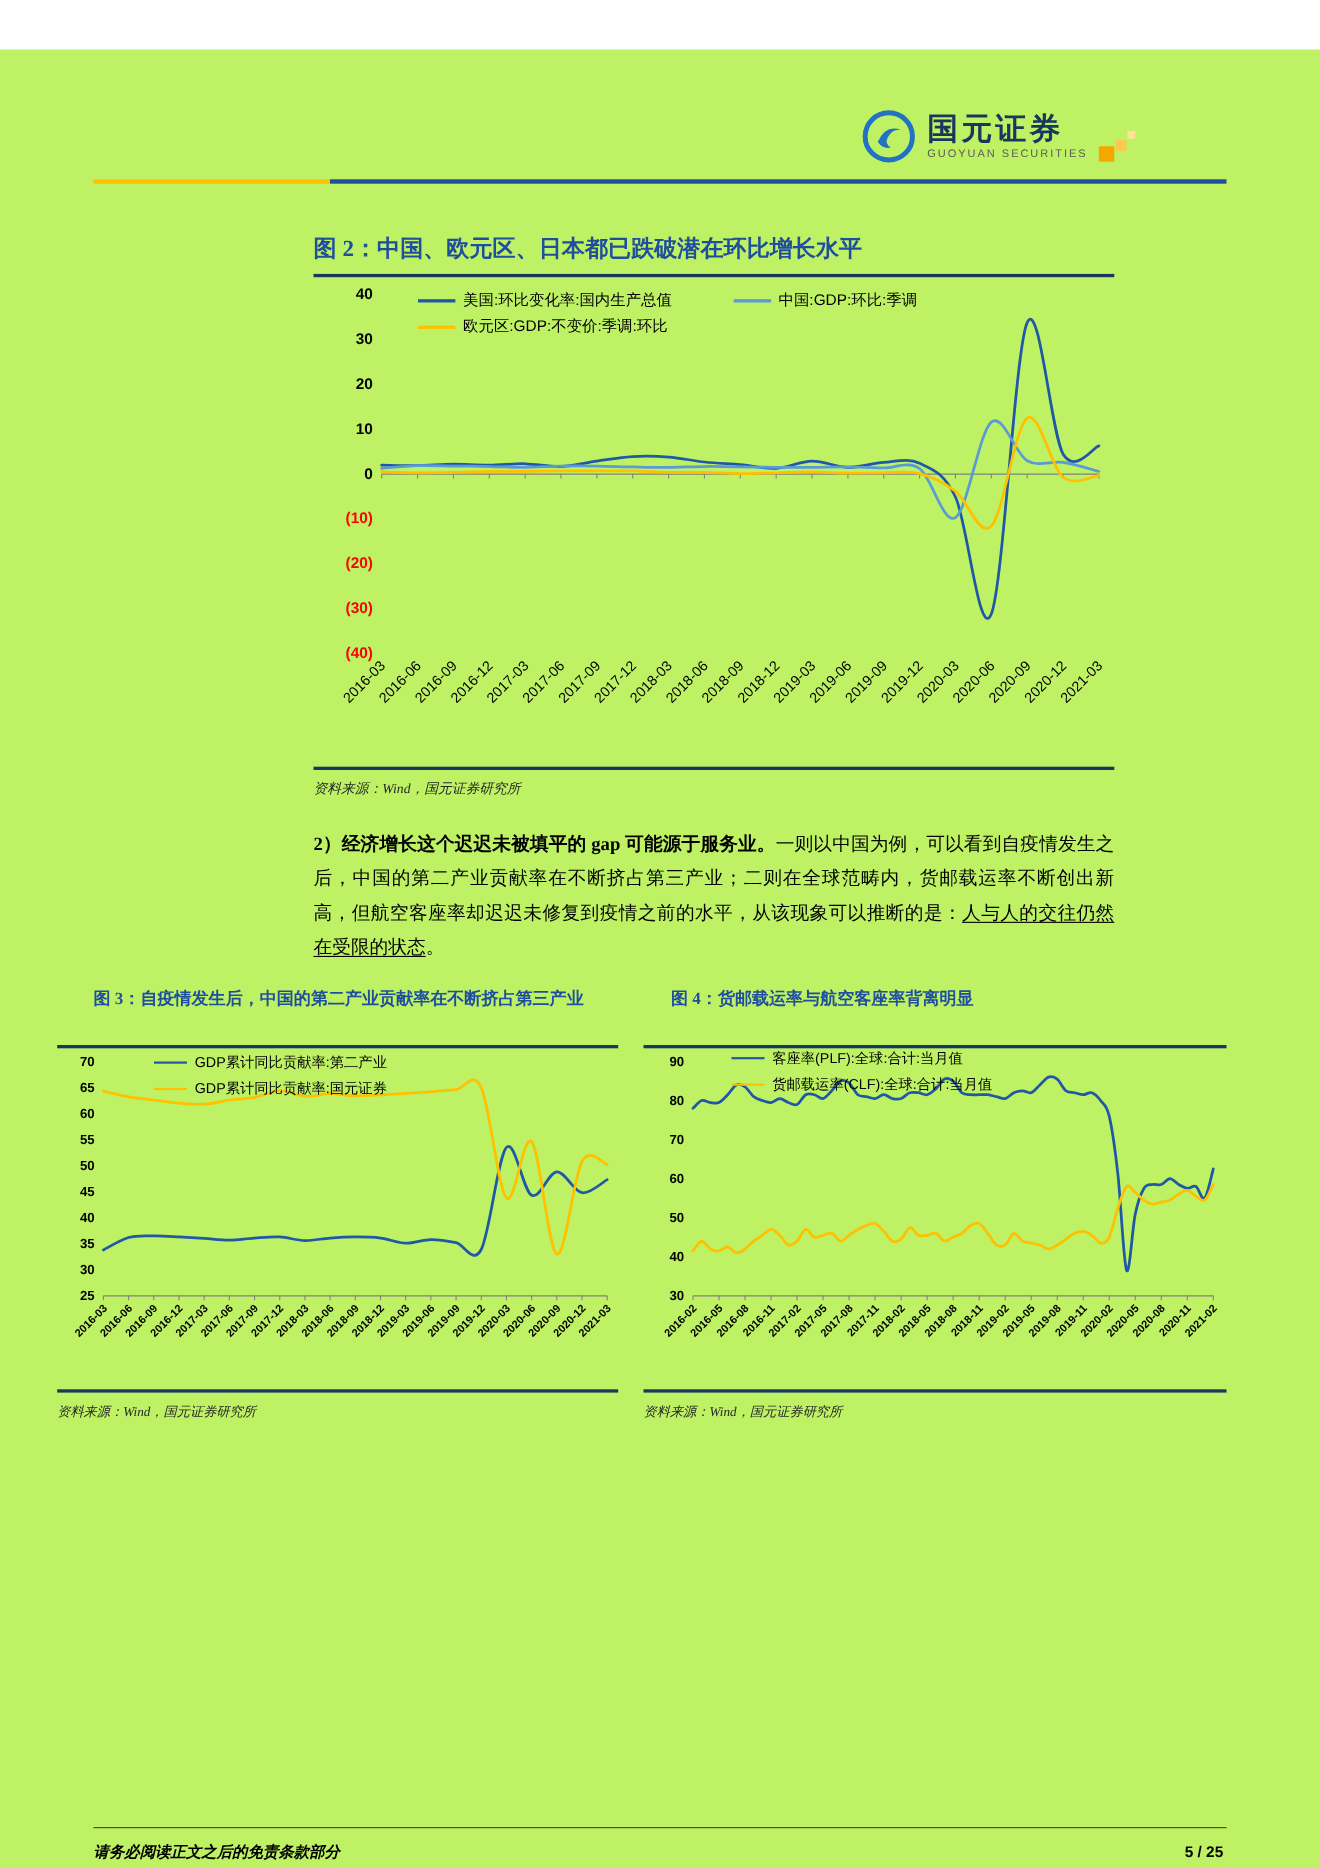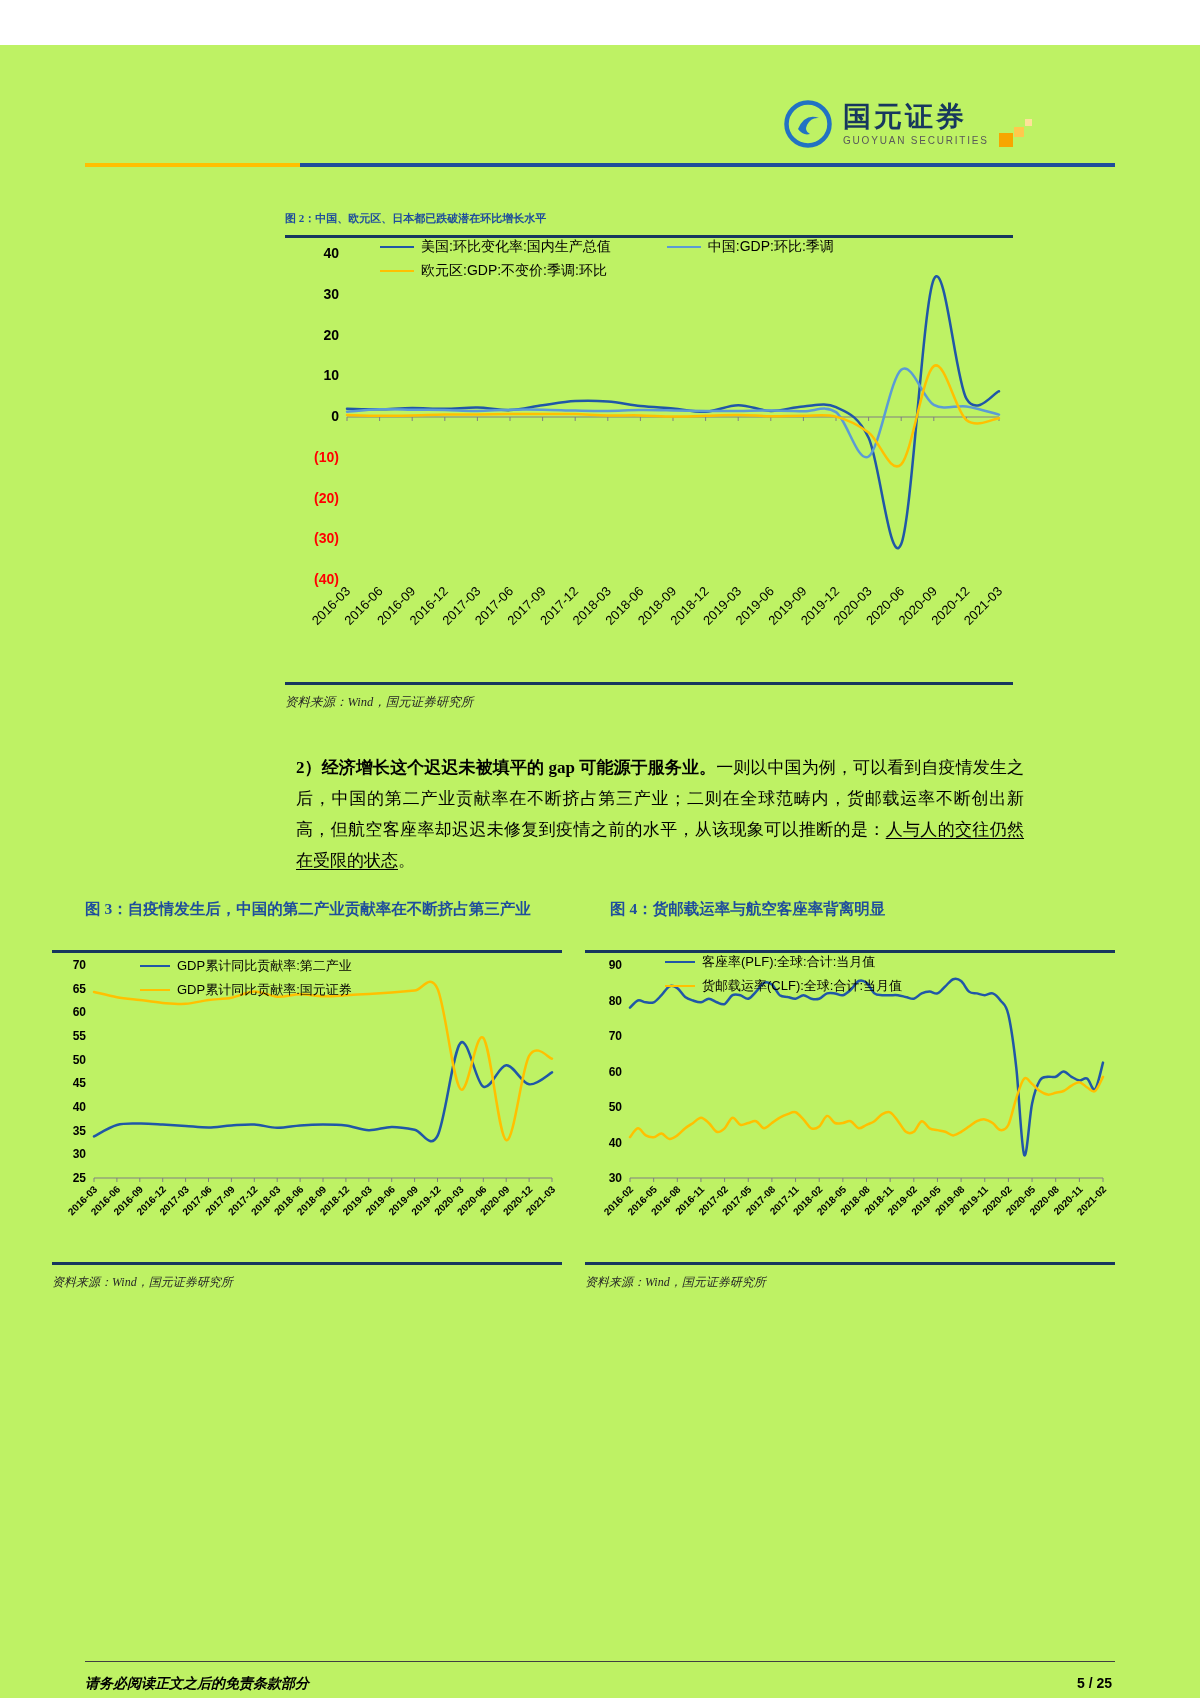--- a/index.html
+++ b/index.html
@@ -17,21 +17,21 @@
   .logo-pixels i{position:absolute;display:block;}
   .px1{width:14px;height:14px;background:#F7A600;left:0;bottom:0;}
   .px2{width:10px;height:10px;background:#FFC94D;left:15px;bottom:10px;}
   .px3{width:7px;height:7px;background:#FFE199;left:26px;bottom:21px;}
 
   .header-rule{position:absolute;left:85px;top:118px;width:1030px;height:4px;display:flex;}
   .header-rule .gold{width:215px;background:#FFC000;}
   .header-rule .navy{flex:1;background:#1F4E9C;}
 
   
-  .fig-title{font-size:11px;font-weight:bold;color:#1F4E9C;line-height:1.45;}
+  .fig-title{font-size:21px;font-weight:bold;color:#1F4E9C;line-height:1.45;}
   .fig-rule{height:3px;background:#17375E;}
   .chart-wrap{position:relative;}
   svg text{font-family:"Liberation Sans",sans-serif;}
 
   .fig2{position:absolute;left:285px;top:166px;width:728px;}
   .fig2 .fig-title{margin-bottom:8px;}
 
   .fig3{position:absolute;left:52px;top:853px;width:510px;}
   .fig4{position:absolute;left:585px;top:853px;width:530px;}
   .fig3 .fig-title,.fig4 .fig-title{min-height:46px;margin-bottom:6px;font-size:15.5px;}
@@ -40,28 +40,28 @@
 
   .source{font-size:12.5px;font-style:italic;color:#262626;margin-top:9px;}
   .fig3 .source,.fig4 .source{font-size:12px;}
 
   
   .legend{position:absolute;display:flex;flex-direction:column;gap:6px;
           font-family:"Liberation Sans",sans-serif;color:#000;}
   .legend-row{display:flex;gap:56px;}
   .legend-item{display:flex;align-items:center;gap:7px;white-space:nowrap;}
   .legend-swatch{display:inline-block;width:32px;height:2.5px;}
-  .legend-c1{left:95px;top:0;font-size:14px;}
+  .legend-c1{left:95px;top:12px;font-size:14px;}
   .legend-c1 .legend-swatch{width:34px;}
   .legend-c3{left:88px;top:4px;font-size:13px;}
   .legend-c4{left:80px;top:0;font-size:13px;}
   .legend-c3 .legend-swatch,.legend-c4 .legend-swatch{width:30px;}
 
   
-  .body-para{position:absolute;left:296px;top:708px;width:728px;margin:0;
+  .body-para{position:absolute;left:285px;top:708px;width:728px;margin:0;
              font-size:17px;line-height:1.82;text-align:justify;}
   .body-para b{font-weight:bold;}
   .ul{text-decoration:underline;text-underline-offset:3px;}
 
   
   .footer-rule{position:absolute;left:85px;top:1616px;width:1030px;height:1px;background:#404040;}
   .footer-left{position:absolute;left:85px;top:1630px;font-size:14px;font-style:italic;font-weight:bold;}
   .footer-right{position:absolute;right:88px;top:1630px;font-size:14px;font-weight:bold;
                 font-family:"Liberation Sans",sans-serif;}
 </style>

